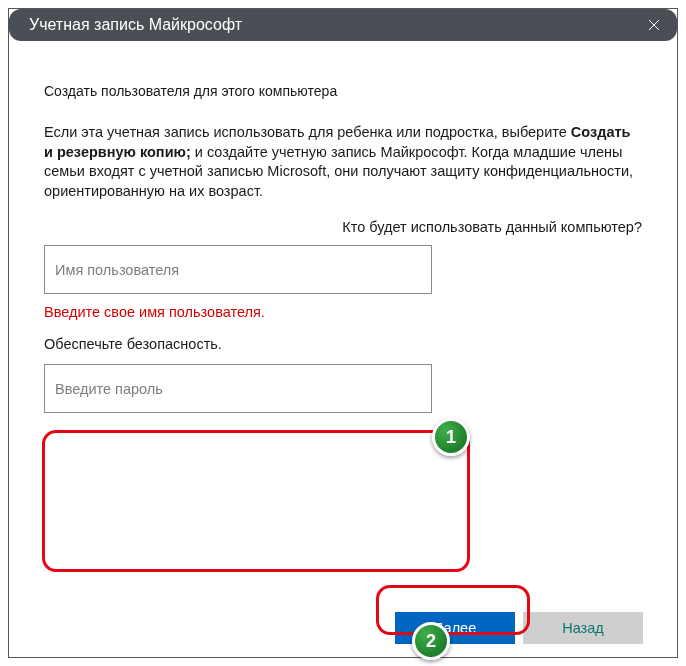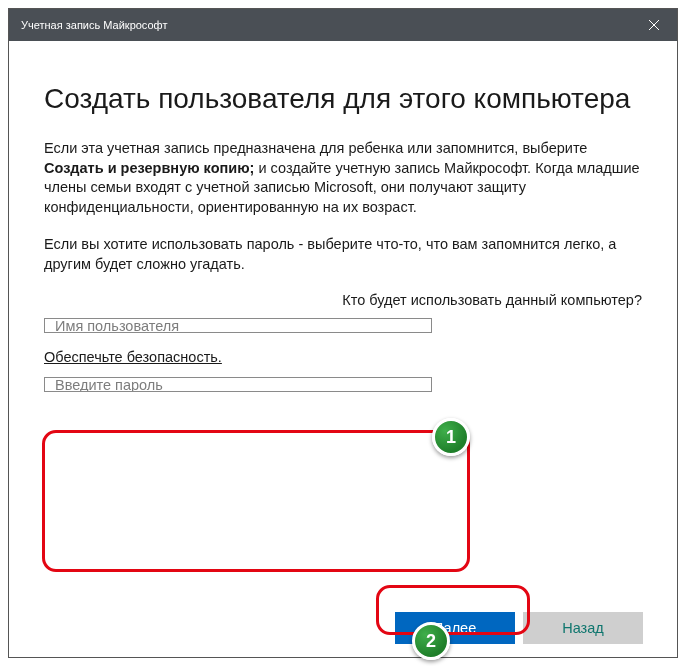--- a/index.html
+++ b/index.html
@@ -20,84 +20,84 @@
       display: flex;
       flex-direction: column;
       background: #fff;
     }
     .titlebar {
       height: 32px;
       background: #4a4f55;
       color: #fff;
       display: flex;
       align-items: center;
-      padding-left: 12px;
-      font-size: 11px;
+      padding-left: 20px;
+      font-size: 16px;
       position: relative;
+      border-radius: 12px;
     }
     .close-btn {
       position: absolute;
       right: 0;
       top: 0;
       width: 46px;
       height: 32px;
       display: flex;
       align-items: center;
       justify-content: center;
       cursor: pointer;
     }
     .close-btn svg { width: 10px; height: 10px; }
     .content {
       flex: 1;
       padding: 42px 35px 20px 35px;
       color: #000;
       position: relative;
     }
     h1 {
-      font-size: 28px;
+      font-size: 14px;
       font-weight: 400;
       color: #1a1a1a;
       margin-bottom: 24px;
     }
     .para {
       font-size: 14.5px;
       line-height: 1.35;
       color: #1a1a1a;
       margin-bottom: 18px;
     }
     .para b { font-weight: 700; }
     .field-label {
       font-size: 14.5px;
       color: #1a1a1a;
       margin-bottom: 10px;
       margin-top: 6px;
       text-align: right;
     }
     .text-input {
       width: 388px;
-      height: 15px;
+      height: 49px;
       border: 1.5px solid #8a8a8a;
       background: #fff;
       font-size: 14.5px;
       padding: 0 10px;
       color: #333;
       display: block;
     }
     .text-input::placeholder { color: #7d7d7d; }
     .error-text {
       color: #d60000;
       font-size: 14.5px;
       margin-top: 10px;
     }
     .section-label {
       font-size: 14.5px;
       color: #1a1a1a;
       margin-top: 16px;
       margin-bottom: 12px;
-      text-decoration: underline;
     }
     .pwd-group { display: flex; flex-direction: column; gap: 12px; }
     .footer {
       height: 58px;
       display: flex;
       align-items: center;
       justify-content: flex-end;
       padding-right: 34px;
       gap: 8px;
     }
@@ -153,27 +153,27 @@
         <line x1="0" y1="0" x2="10" y2="10" stroke="#fff" stroke-width="1"></line>
         <line x1="10" y1="0" x2="0" y2="10" stroke="#fff" stroke-width="1"></line>
       </svg>
     </div>
   </div>
 
   <div class="content">
     <h1>Создать пользователя для этого компьютера</h1>
 
     <p class="para">
-      <span>Если эта учетная запись предназначена для ребенка или запомнится, выберите </span><b>Создать и резервную копию;</b><span> и создайте учетную запись Майкрософт. Когда младшие члены семьи входят с учетной записью Microsoft, они получают защиту конфиденциальности, ориентированную на их возраст.</span>
+      <span>Если эта учетная запись использовать для ребенка или подростка, выберите </span><b>Создать и резервную копию;</b><span> и создайте учетную запись Майкрософт. Когда младшие члены семьи входят с учетной записью Microsoft, они получают защиту конфиденциальности, ориентированную на их возраст.</span>
     </p>
 
-    <p class="para">Если вы хотите использовать пароль - выберите что-то, что вам запомнится легко, а другим будет сложно угадать.</p>
 
     <div class="field-label">Кто будет использовать данный компьютер?</div>
     <input type="text" class="text-input" placeholder="Имя пользователя" style="">
+    <div class="error-text">Введите свое имя пользователя.</div>
 
     <div class="section-label">Обеспечьте безопасность.</div>
     <div class="pwd-group">
       <input type="password" class="text-input" placeholder="Введите пароль" style="">
     </div>
   </div>
 
   <div class="footer">
     <button class="btn btn-primary">Далее</button>
     <button class="btn btn-secondary">Назад</button>

